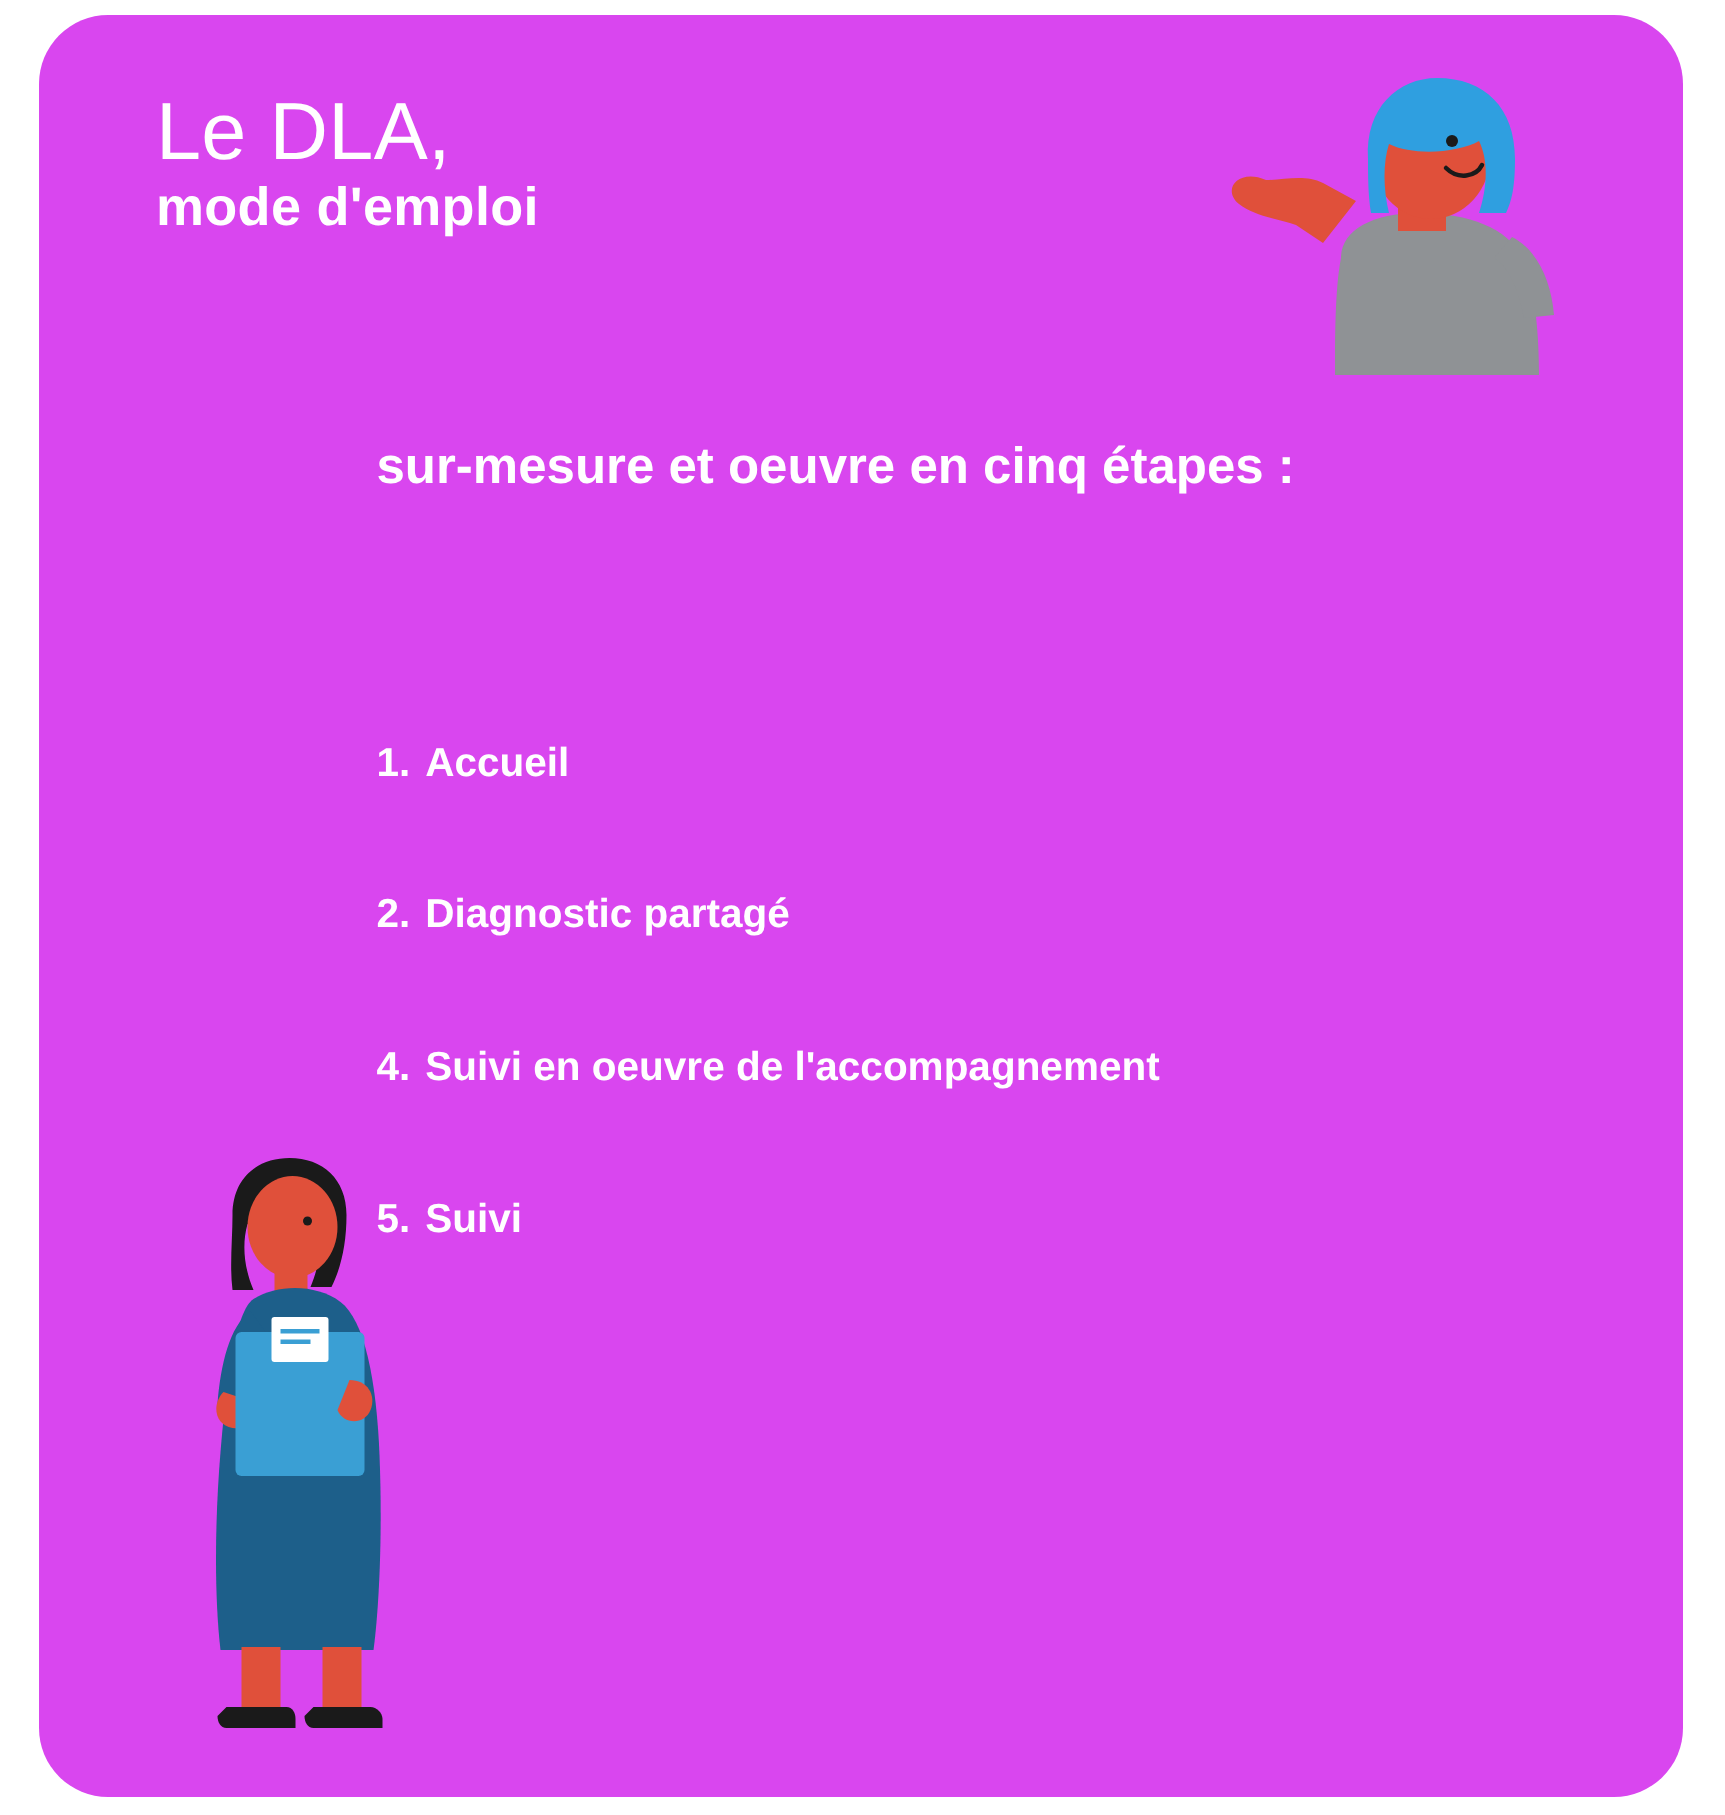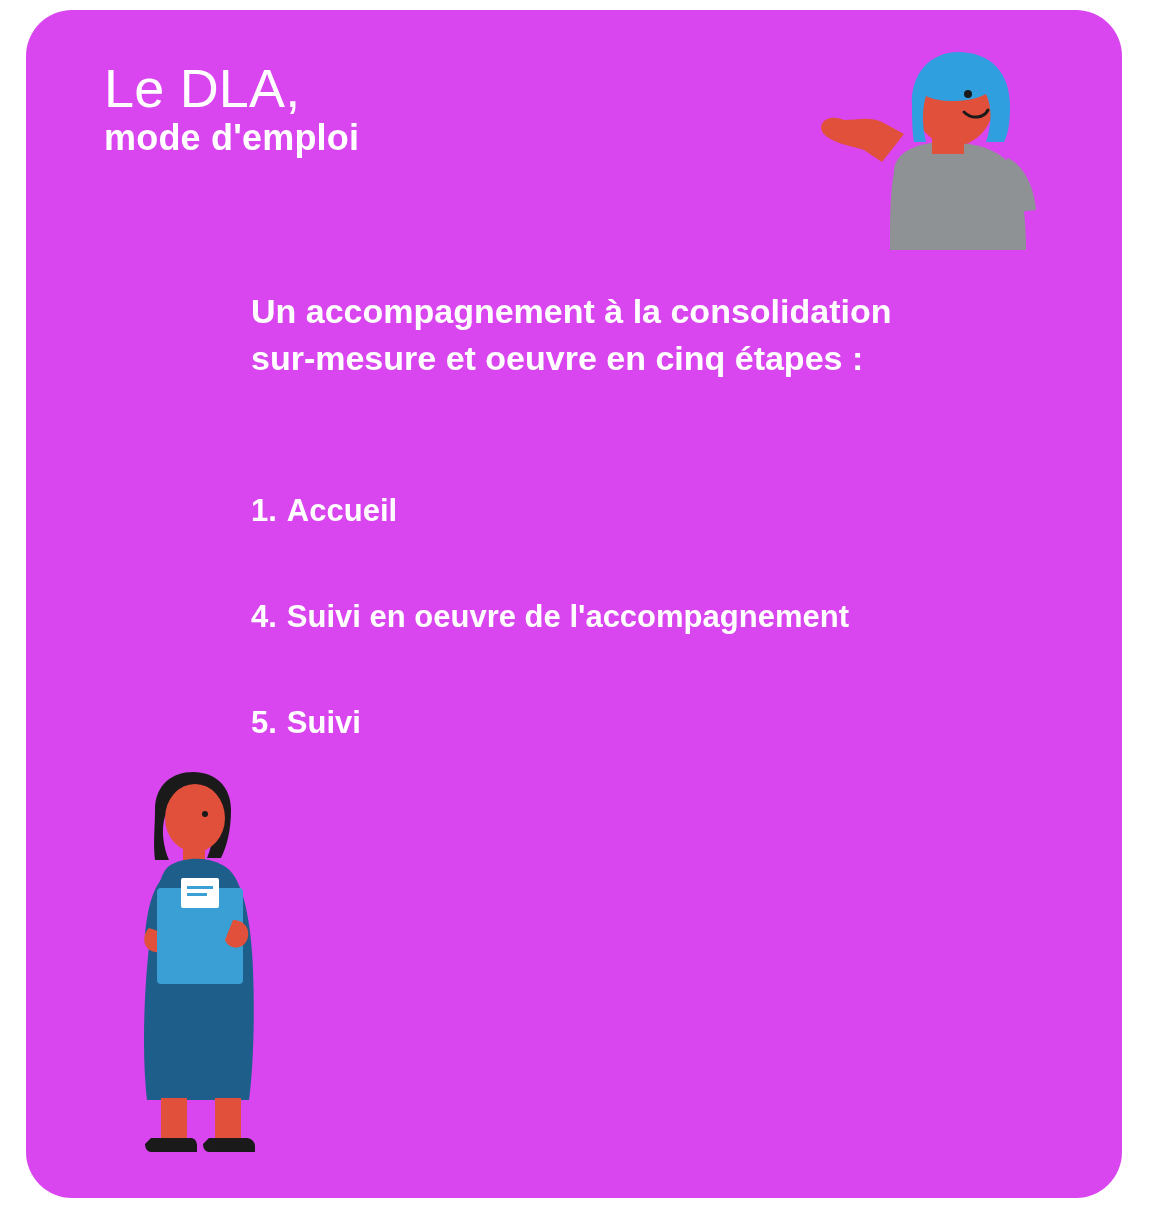--- a/index.html
+++ b/index.html
@@ -63,21 +63,21 @@
     position: absolute;
     left: 225px;
     top: 482px;
     width: 840px;
     margin: 0;
     padding: 0;
     list-style: none;
   }
   .step {
     color: #ffffff;
-    font-size: 31px;
+    font-size: 27px;
     font-weight: 700;
     line-height: 1.2;
     margin-bottom: 69px;
     white-space: nowrap;
   }
   .step:last-child { margin-bottom: 0; }
   .step-num { margin-right: 10px; }
 
   
   .illo-top {
@@ -118,27 +118,29 @@
     <ellipse cx="168" cy="52" rx="40" ry="44" fill="#e0503a"></ellipse>
 
     <path d="M126 56 C124 22 146 2 172 2 C204 2 224 22 224 56 C224 74 222 84 218 92 L200 92 C206 74 206 56 200 44 C186 52 156 54 140 46 C136 58 136 76 140 92 L128 92 C126 80 126 66 126 56 Z" fill="#2f9fe0"></path>
 
     <circle cx="182" cy="44" r="4" fill="#1a1a1a"></circle>
 
     <path d="M178 62 C186 70 198 68 202 60" stroke="#1a1a1a" stroke-width="3" fill="none" stroke-linecap="round"></path>
   </svg>
 
   <div class="intro">
-    <span class="intro-line">Un accompagnement à la consolidation</span>
     <span class="intro-line">sur-mesure et oeuvre en cinq étapes :</span>
   </div>
 
   <ul class="steps">
     <li class="step">
       <span class="step-num">1.</span><span>Accueil</span>
+    </li>
+    <li class="step">
+      <span class="step-num">2.</span><span>Diagnostic partagé</span>
     </li>
     <li class="step">
       <span class="step-num">4.</span><span>Suivi en oeuvre de l'accompagnement</span>
     </li>
     <li class="step">
       <span class="step-num">5.</span><span>Suivi</span>
     </li>
   </ul>
 
   <svg class="illo-bottom" viewBox="0 0 215 400" aria-hidden="true">

